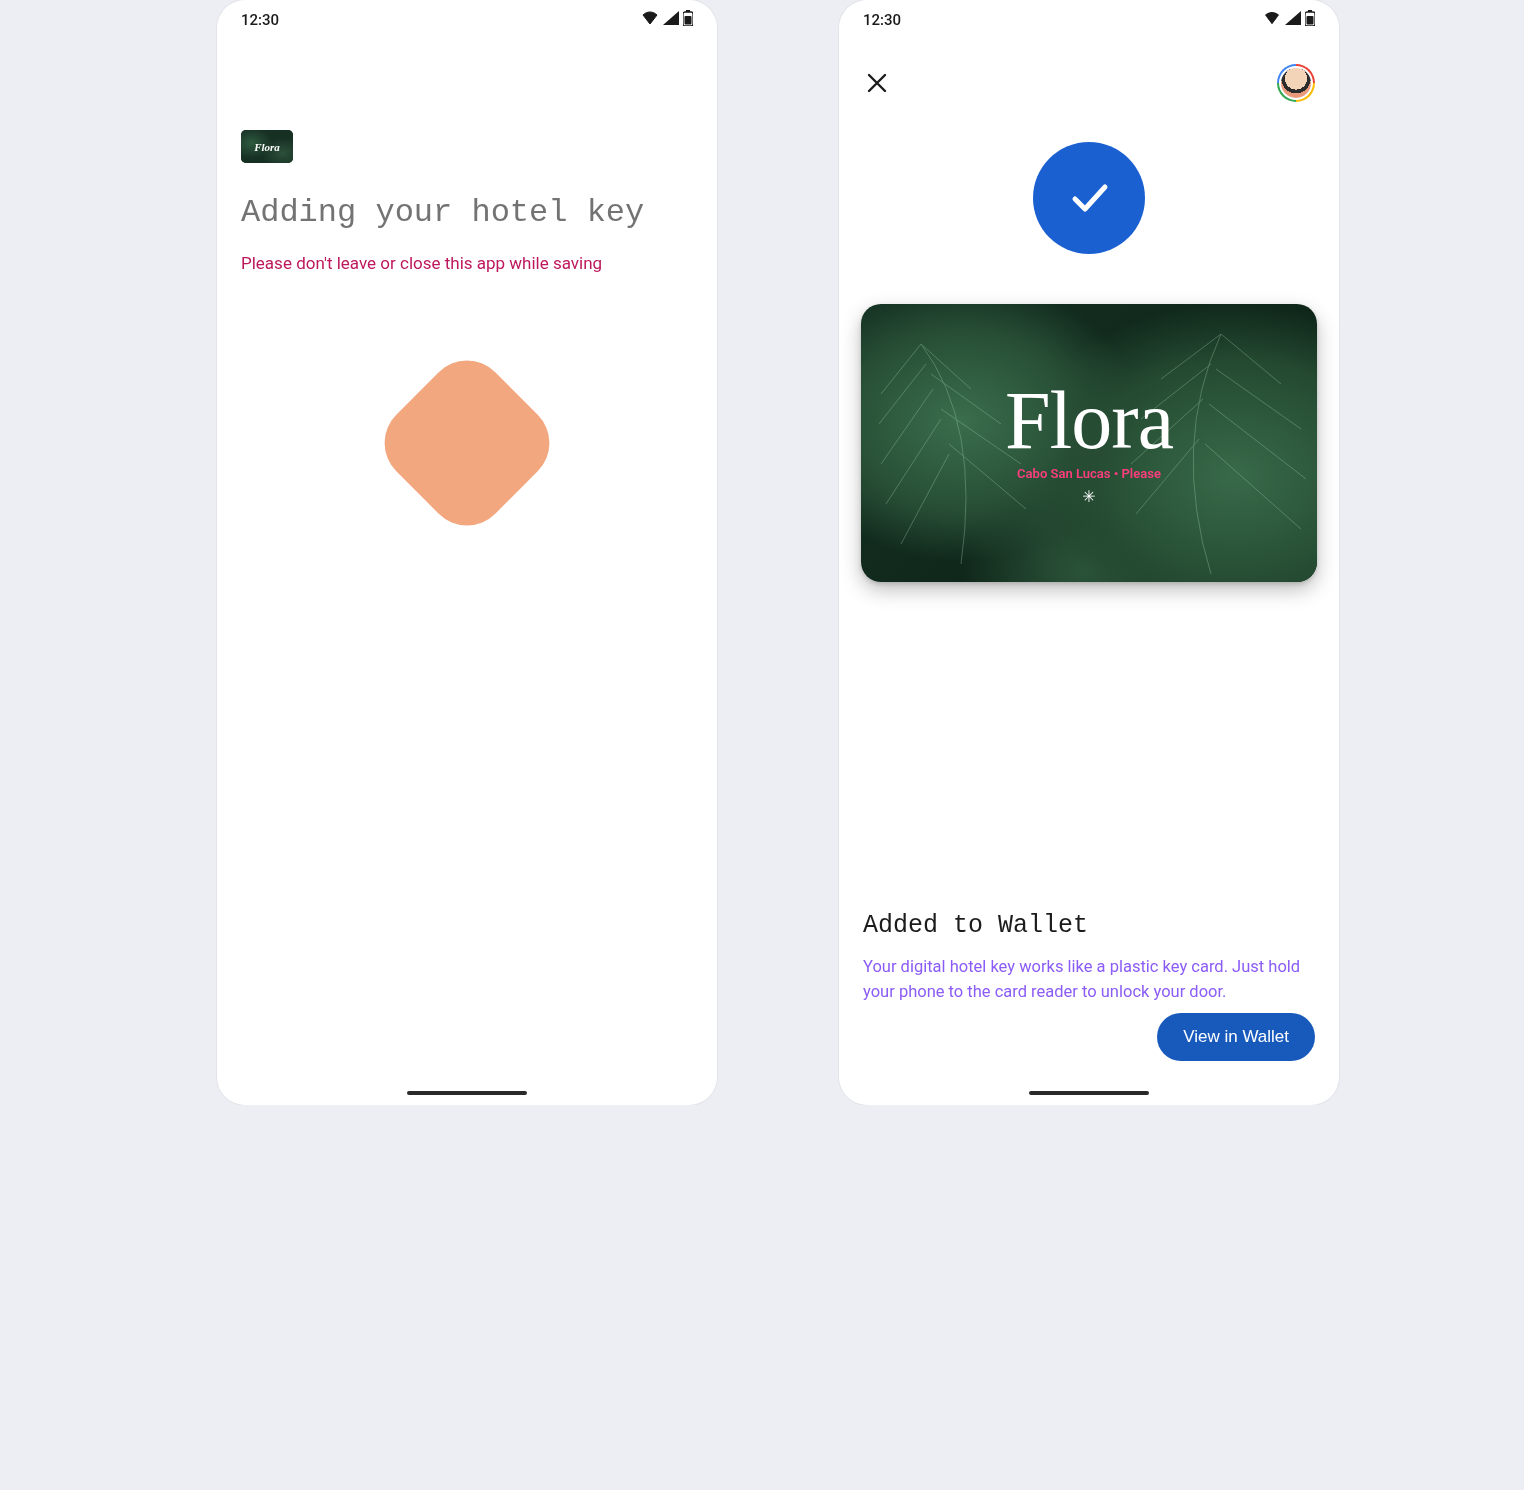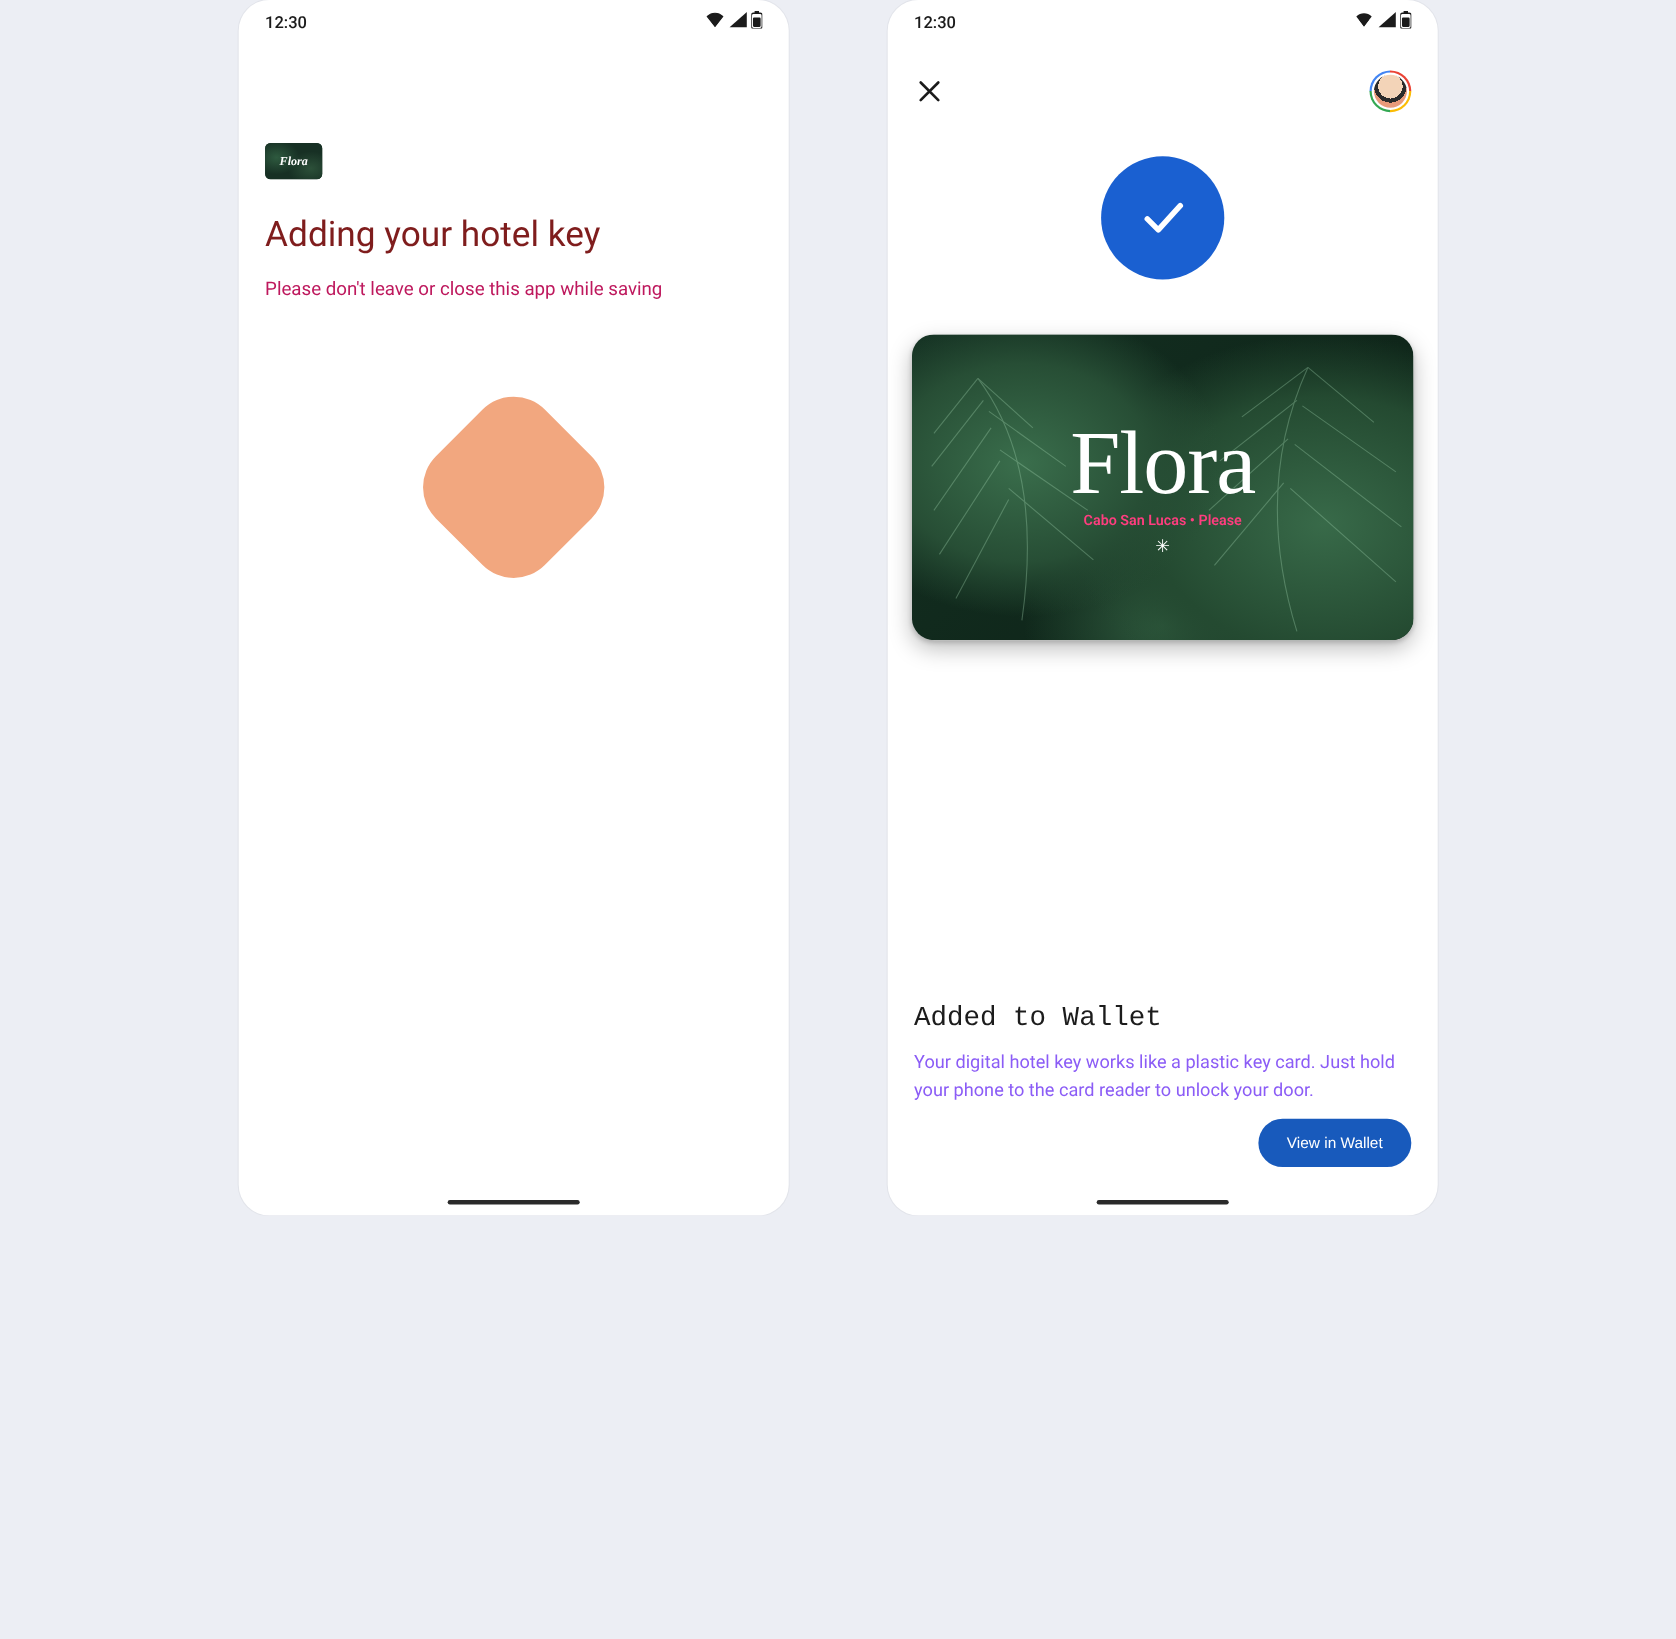--- a/index.html
+++ b/index.html
@@ -15,20 +15,21 @@
   .phone {
     width: 500px;
     height: 1105px;
     background: #ffffff;
     border-radius: 28px;
     box-shadow: 0 0 0 1px rgba(0,0,0,0.04);
     position: relative;
     overflow: hidden;
     display: flex;
     flex-direction: column;
+    margin-left: 32px;
   }
   .status-bar {
     height: 40px;
     display: flex;
     justify-content: space-between;
     align-items: center;
     padding: 0 24px;
     font-size: 15px;
     font-weight: 500;
     color: #1b1b1b;
@@ -61,21 +62,21 @@
     margin-bottom: 30px;
   }
   .mini-card .leaf-bg {
     position:absolute; inset:0;
     background:
       radial-gradient(ellipse 30px 22px at 20% 40%, #2e5a3f 0%, transparent 70%),
       radial-gradient(ellipse 30px 22px at 80% 70%, #2c5039 0%, transparent 70%),
       #173024;
   }
   .mini-card .script { position:relative; font-family: cursive; font-style: italic; color:#fff; font-size:11px; font-weight:600;}
-  .s1-title { font-size: 32px; font-weight: 400; color:#7f1d1d; line-height:1.25; margin-bottom:20px;}
+  .s1-title { font-size: 32px; font-weight: 400; color:#737373; line-height:1.25; margin-bottom:20px;font-family:Liberation Mono, monospace;}
   .s1-sub   { font-size: 17px; color:#be185d; font-weight:400;}
   .spinner-area {
     display:flex; justify-content:center; margin-top:100px;
   }
   .spinner {
     width: 140px; height:140px;
     background:#f2a77f;
     border-radius: 40px;
     transform: rotate(45deg);
   }
@@ -145,21 +146,21 @@
   .s2-title { font-size: 25px; font-weight:400; color:#1c1c1c; margin-bottom:14px;font-family:Liberation Mono, monospace;}
   .s2-desc  { font-size: 16.5px; line-height:1.55; color:#8b5cf6;}
   .view-btn {
     position:absolute;
     right:24px;
     bottom:44px;
     background:#185abc;
     color:#fff;
     border:none;
     border-radius:999px;
-    font-size:14px;
+    font-size:17px;
     font-weight:500;
     padding: 14px 26px;
     cursor:pointer;
   }
 </style>
 </head>
 <body>
 
 <div class="phone">
   <div class="status-bar">

